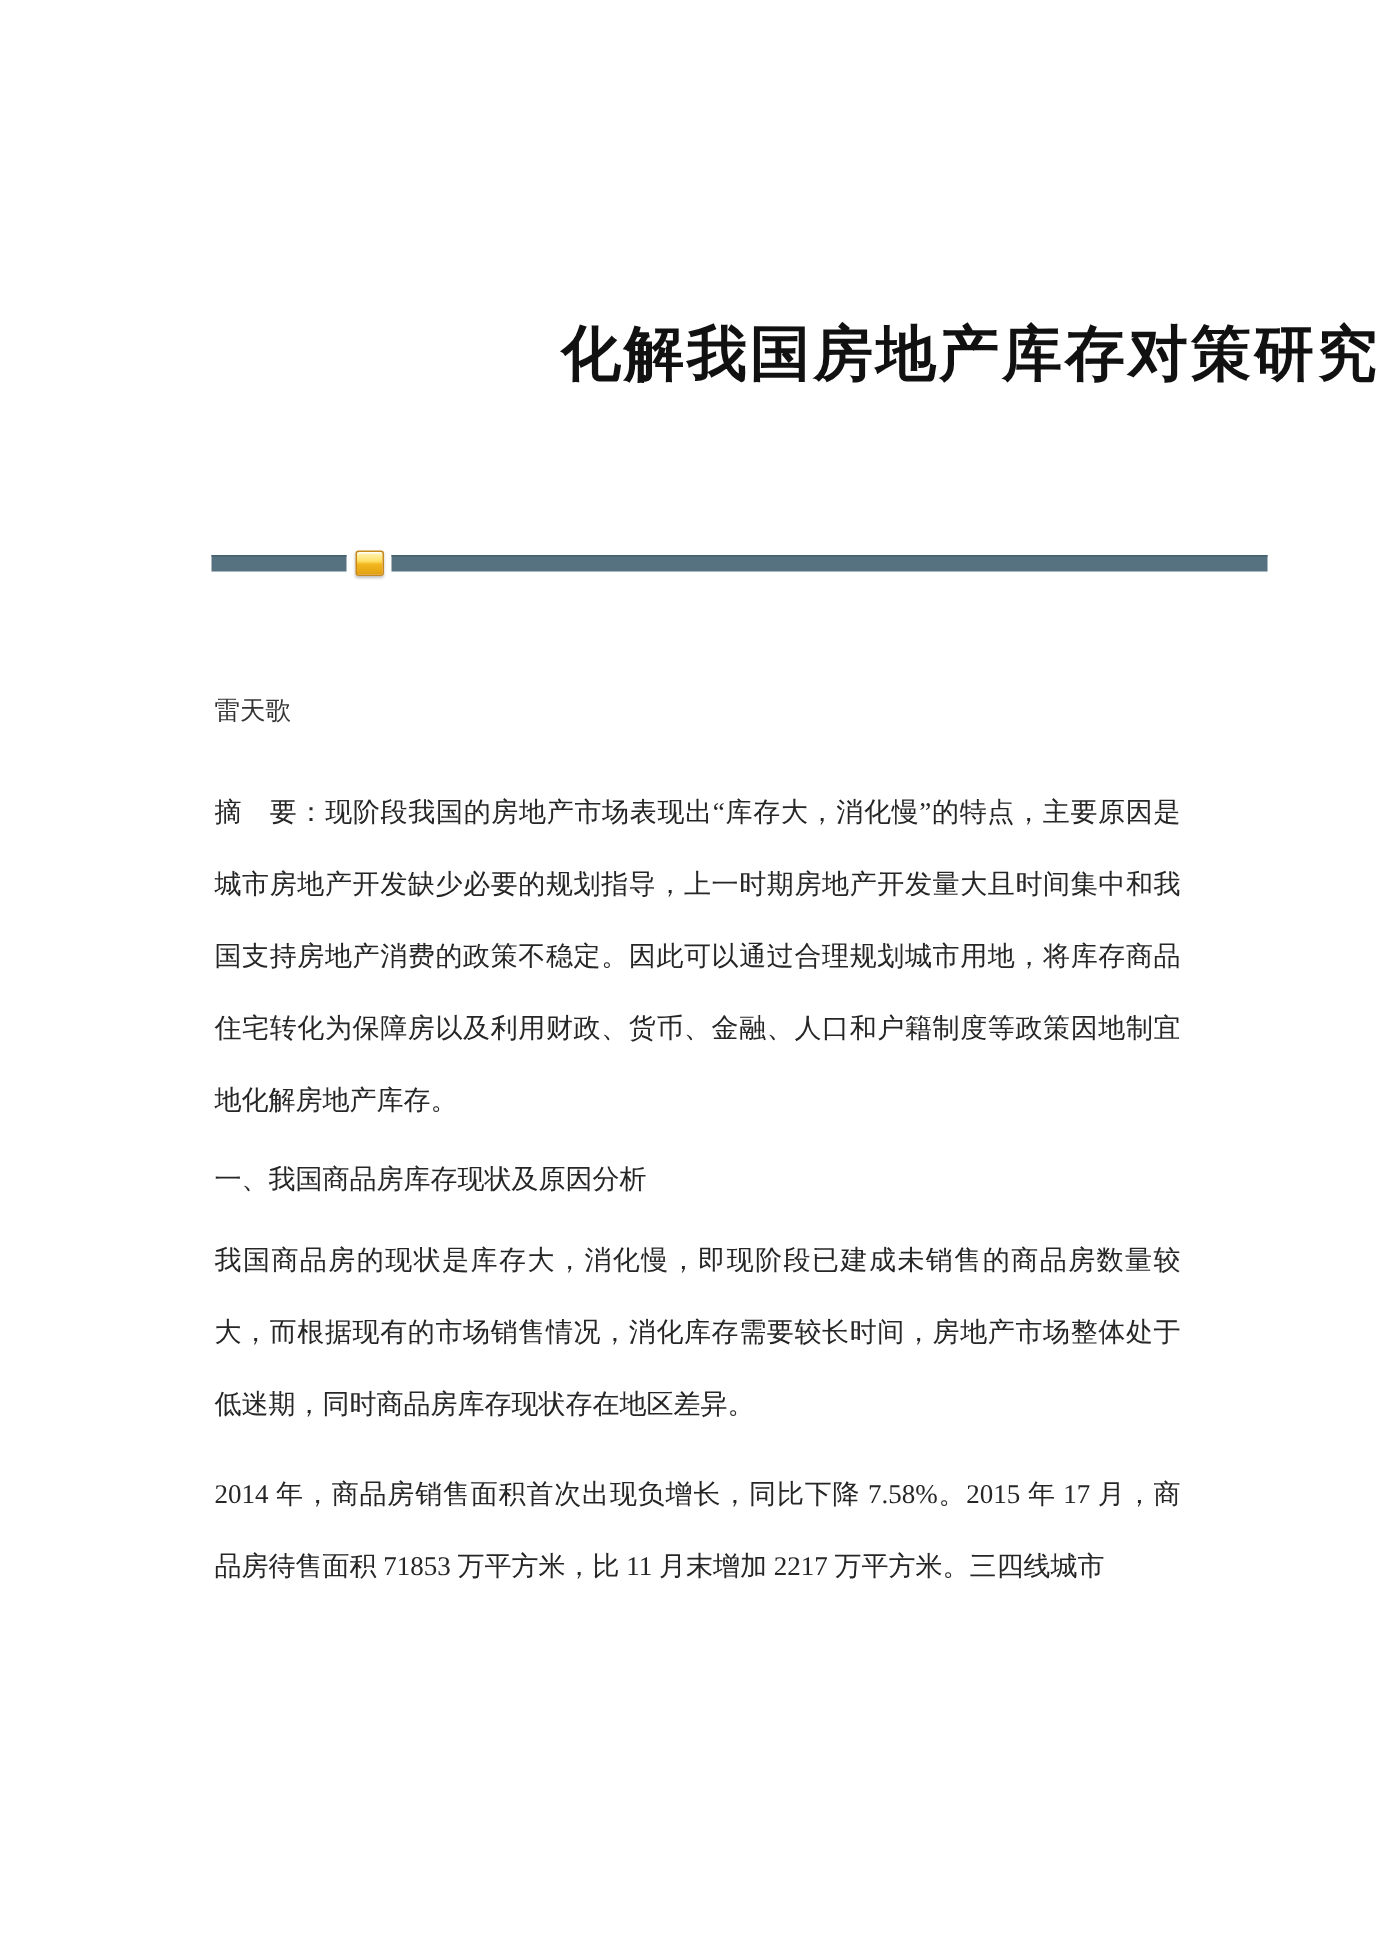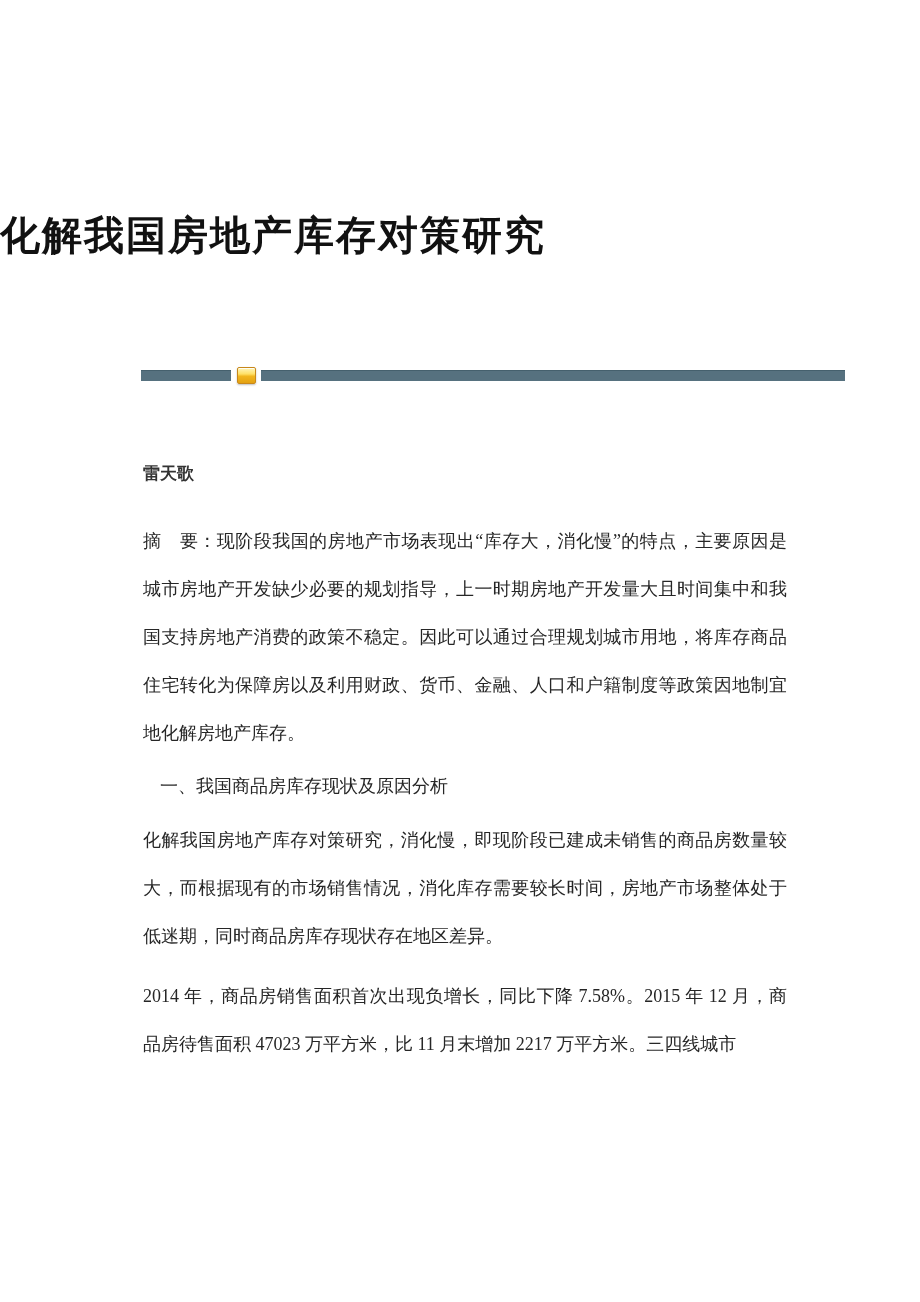--- a/index.html
+++ b/index.html
@@ -15,21 +15,21 @@
     overflow: hidden;
     font-family: "Liberation Serif", "DejaVu Serif", serif;
     color: #1f1f1f;
   }
   .doc-title {
     position: absolute;
     top: 208px;
     left: 0;
     width: 100%;
     margin: 0;
-    text-align: left;
+    text-align: right;
     font-size: 40px;
     font-weight: 700;
     letter-spacing: 2px;
     color: #111111;
     font-family: "Liberation Serif", "DejaVu Serif", serif;
   }
   .divider {
     position: absolute;
     top: 370px;
     left: 141px;
@@ -66,28 +66,27 @@
     width: 644px;
     font-size: 18px;
     line-height: 48px;
     color: #262626;
   }
   .author {
     margin: 0 0 19px 0;
     font-size: 17px;
     line-height: 48px;
     color: #333333;
-    font-weight: bold;
   }
   .para {
     margin: 0 0 5px 0;
     text-align: justify;
   }
   .para.keywords { margin-bottom: 6px; }
-  .para.heading { margin-bottom: 6px; margin-left: 17px; }
+  .para.heading { margin-bottom: 6px; }
   .para.subheading { margin-bottom: 7px; }
   .para.body-2 { margin-top: 12px; }
 </style>
 </head>
 <body>
 
 <div class="page">
 
   <h1 class="doc-title">化解我国房地产库存对策研究</h1>
 
@@ -100,19 +99,19 @@
   <div class="article">
 
     <p class="author">雷天歌</p>
 
     <p class="para abstract">摘　要：现阶段我国的房地产市场表现出“库存大，消化慢”的特点，主要原因是城市房地产开发缺少必要的规划指导，上一时期房地产开发量大且时间集中和我国支持房地产消费的政策不稳定。因此可以通过合理规划城市用地，将库存商品住宅转化为保障房以及利用财政、货币、金融、人口和户籍制度等政策因地制宜地化解房地产库存。</p>
 
 
     <p class="para heading">一、我国商品房库存现状及原因分析</p>
 
 
-    <p class="para body-1">化解我国房地产库存对策研究，消化慢，即现阶段已建成未销售的商品房数量较大，而根据现有的市场销售情况，消化库存需要较长时间，房地产市场整体处于低迷期，同时商品房库存现状存在地区差异。</p>
+    <p class="para body-1">我国商品房的现状是库存大，消化慢，即现阶段已建成未销售的商品房数量较大，而根据现有的市场销售情况，消化库存需要较长时间，房地产市场整体处于低迷期，同时商品房库存现状存在地区差异。</p>
 
-    <p class="para body-2">2014 年，商品房销售面积首次出现负增长，同比下降 7.58%。2015 年 12 月，商品房待售面积 47023 万平方米，比 11 月末增加 2217 万平方米。三四线城市</p>
+    <p class="para body-2">2014 年，商品房销售面积首次出现负增长，同比下降 7.58%。2015 年 17 月，商品房待售面积 71853 万平方米，比 11 月末增加 2217 万平方米。三四线城市</p>
 
   </div>
 
 </div>
 
 </body></html>

